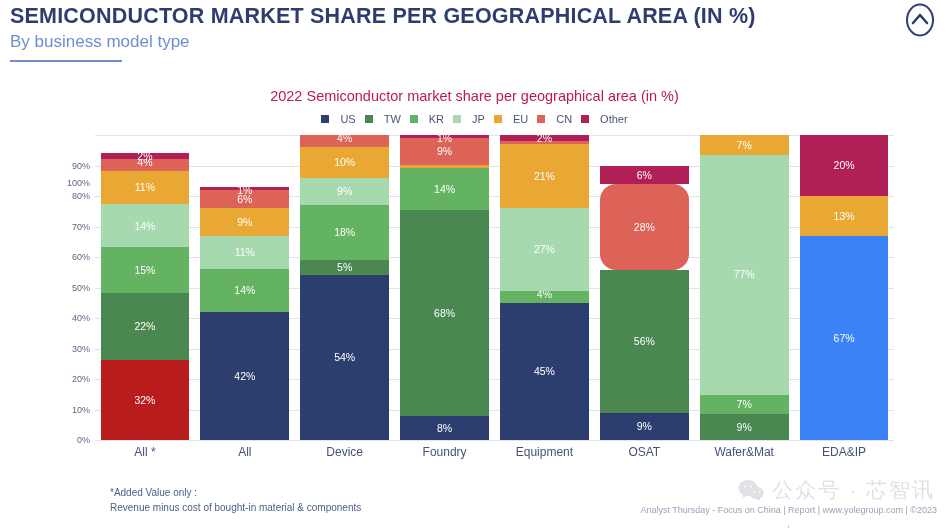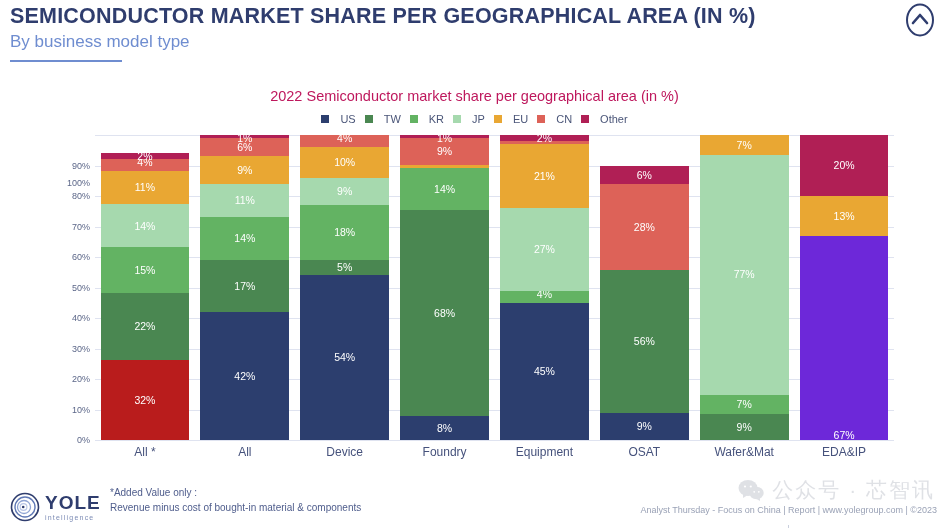--- a/index.html
+++ b/index.html
@@ -232,23 +232,20 @@
               <span class="seg-label" style="position: absolute; top: -2px;">4%</span>
             </div>
             <div class="seg" style="height: 6.1px; background: rgb(176, 31, 85);">
               <span class="seg-label" style="position: absolute; top: -2px;">2%</span>
             </div>
           </div>
           <div class="bar-col">
             <div class="seg" style="height: 128.1px; background: rgb(44, 62, 110);">
               <span class="seg-label">42%</span>
             </div>
-            <div class="seg" style="height: 51.85px; background: rgb(74, 135, 81);">
-              <span class="seg-label">17%</span>
-            </div>
             <div class="seg" style="height: 42.7px; background: rgb(99, 179, 99);">
               <span class="seg-label">14%</span>
             </div>
             <div class="seg" style="height: 33.55px; background: rgb(166, 217, 174);">
               <span class="seg-label">11%</span>
             </div>
             <div class="seg" style="height: 27.45px; background: rgb(233, 167, 51);">
               <span class="seg-label">9%</span>
             </div>
             <div class="seg" style="height: 18.3px; background: rgb(221, 98, 88);">
@@ -314,21 +311,21 @@
               <span class="seg-label" style="position: absolute; top: -2px;">2%</span>
             </div>
           </div>
           <div class="bar-col">
             <div class="seg" style="height: 27.45px; background: rgb(44, 62, 110);">
               <span class="seg-label">9%</span>
             </div>
             <div class="seg" style="height: 143px; background: rgb(74, 135, 81);">
               <span class="seg-label">56%</span>
             </div>
-            <div class="seg" style="height: 85.4px; background: rgb(221, 98, 88);">
+            <div class="seg" style="height: 85.4px; background: rgb(221, 98, 88); border-radius: 16px;">
               <span class="seg-label">28%</span>
             </div>
             <div class="seg" style="height: 18.3px; background: rgb(176, 31, 85);">
               <span class="seg-label">6%</span>
             </div>
           </div>
           <div class="bar-col">
             <div class="seg" style="height: 27.45px; background: rgb(74, 135, 81);">
               <span class="seg-label">9%</span>
             </div>
@@ -336,21 +333,21 @@
               <span class="seg-label">7%</span>
             </div>
             <div class="seg" style="height: 257px; background: rgb(166, 217, 174);">
               <span class="seg-label">77%</span>
             </div>
             <div class="seg" style="height: 21.35px; background: rgb(233, 167, 51);">
               <span class="seg-label">7%</span>
             </div>
           </div>
           <div class="bar-col">
-            <div class="seg" style="height: 204.35px; background: #6d28d9; align-items: flex-end;">
+            <div class="seg" style="height: 204.35px; background: #3b82f6;">
               <span class="seg-label">67%</span>
             </div>
             <div class="seg" style="height: 39.65px; background: rgb(233, 167, 51);">
               <span class="seg-label">13%</span>
             </div>
             <div class="seg" style="height: 61px; background: rgb(176, 31, 85);">
               <span class="seg-label">20%</span>
             </div>
           </div>
         </div>
@@ -365,35 +362,20 @@
           <div class="x-tick">EDA&amp;IP</div>
         </div>
     </div>
   </div>
 
   <div class="footnote">
     <div>*Added Value only :</div>
     <div>Revenue minus cost of bought-in material &amp; components</div>
   </div>
 
-  <div class="logo">
-    <div class="logo-mark">
-      <svg viewBox="0 0 30 30" width="30" height="30">
-        <circle cx="15" cy="15" r="13.5" fill="none" stroke="#2f3d6e" stroke-width="1.6"></circle>
-        <circle cx="15" cy="15" r="10" fill="none" stroke="#5f78b5" stroke-width="1.4"></circle>
-        <circle cx="14" cy="15" r="6.5" fill="none" stroke="#8fa4d4" stroke-width="1.3"></circle>
-        <circle cx="13.5" cy="15" r="3.4" fill="none" stroke="#b9c6e6" stroke-width="1.2"></circle>
-        <circle cx="13.2" cy="15" r="1.3" fill="#2f3d6e"></circle>
-      </svg>
-    </div>
-    <div class="logo-text">
-      <span class="logo-word">YOLE</span>
-      <span class="logo-sub">intelligence</span>
-    </div>
-  </div>
 
   <div class="watermark">
     <div class="wechat-icon">
       <svg viewBox="0 0 26 22" width="26" height="22">
         <ellipse cx="10" cy="9" rx="9.5" ry="8" fill="#b9bdc7"></ellipse>
         <polygon points="5,15 5,19 9,16.5" fill="#b9bdc7"></polygon>
         <ellipse cx="18.5" cy="14" rx="7.2" ry="6.2" fill="#b9bdc7"></ellipse>
         <polygon points="22,19 22,22 18.5,20" fill="#b9bdc7"></polygon>
         <circle cx="7" cy="7.5" r="1.1" fill="#ffffff"></circle>
         <circle cx="12.8" cy="7.5" r="1.1" fill="#ffffff"></circle>

